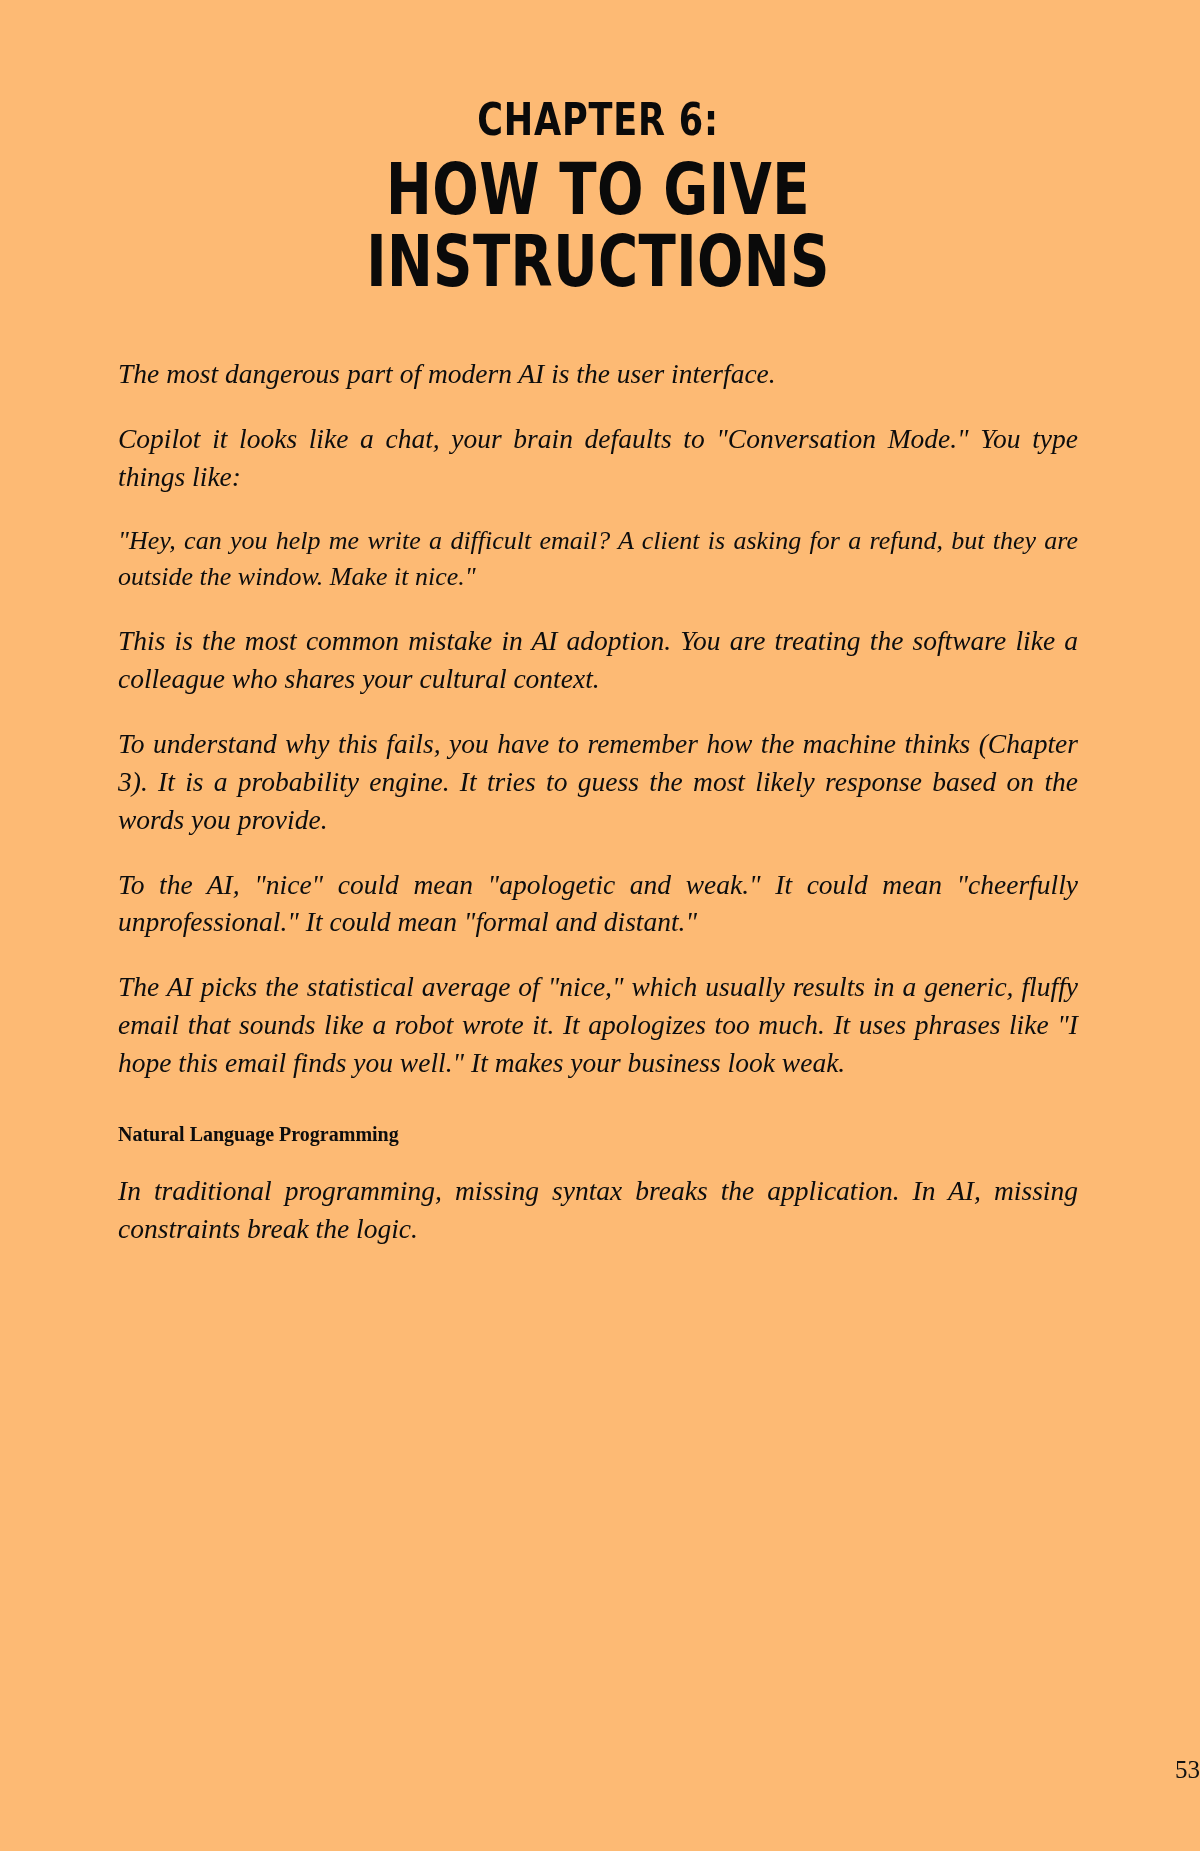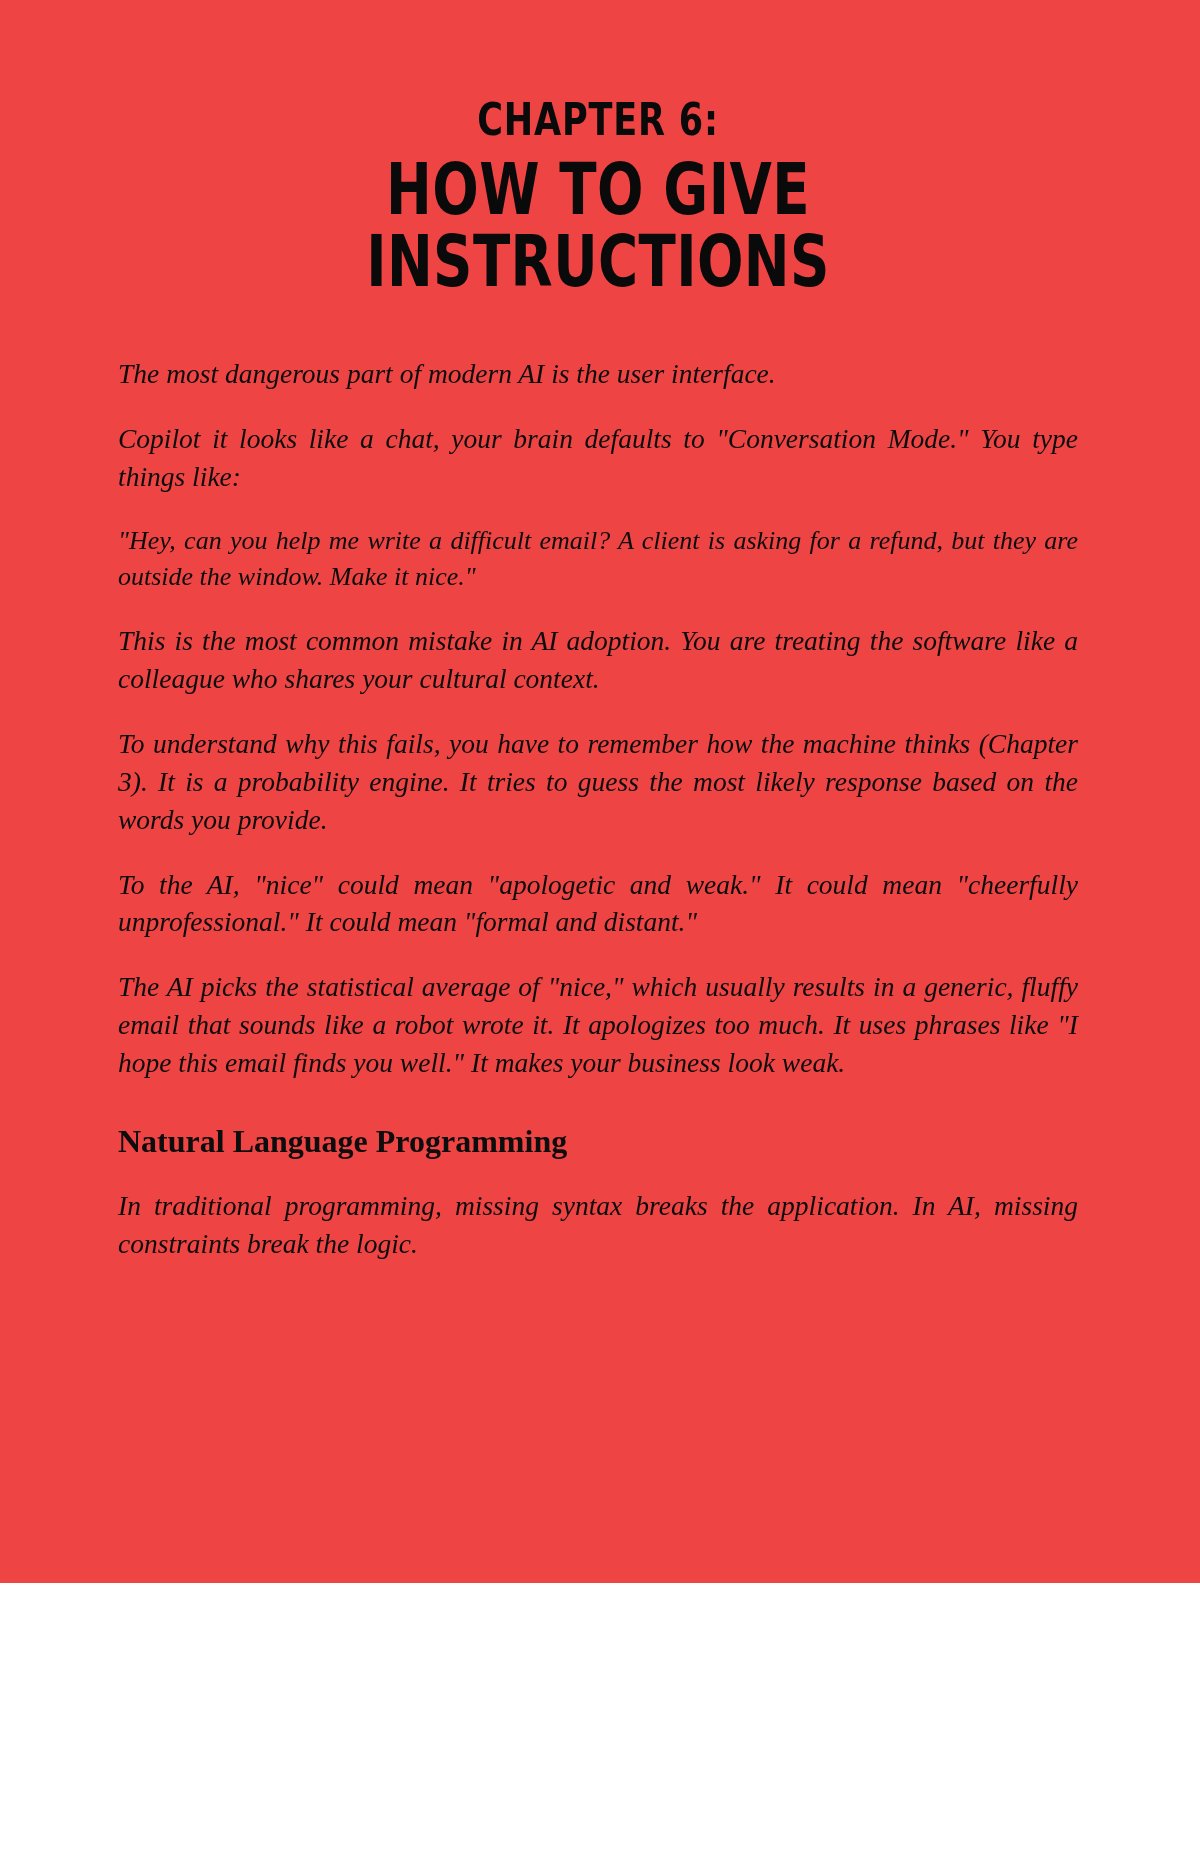--- a/index.html
+++ b/index.html
@@ -2,22 +2,22 @@
 <html><head>
 <meta charset="utf-8">
 <style>
   html, body {
     margin: 0;
     padding: 0;
     background: #ffffff;
   }
   .page {
     width: 1200px;
-    height: 1583px;
-    background: #ef4444;
+    height: 1851px;
+    background: #fdba74;
     position: relative;
     box-sizing: border-box;
     padding: 16px;
     overflow: hidden;
     font-family: "Liberation Serif", serif;
     color: #0d0d0d;
   }
   .content {
     position: absolute;
     left: 118px;
@@ -58,21 +58,21 @@
   }
   p.quote-text {
     font-size: 26px;
     line-height: 1.38;
     font-style: italic;
     font-family: "Liberation Serif", serif;
     text-align: justify;
     margin: 0 0 27px 0;
   }
   h2.section-heading {
-    font-size: 32px;
+    font-size: 20px;
     font-weight: bold;
     font-family: "Liberation Serif", serif;
     margin: 40px 0 26px 0;
     line-height: 1.2;
   }
   .page-number {
     position: absolute;
     left: 0;
     right: 0;
     top: 1756px;

